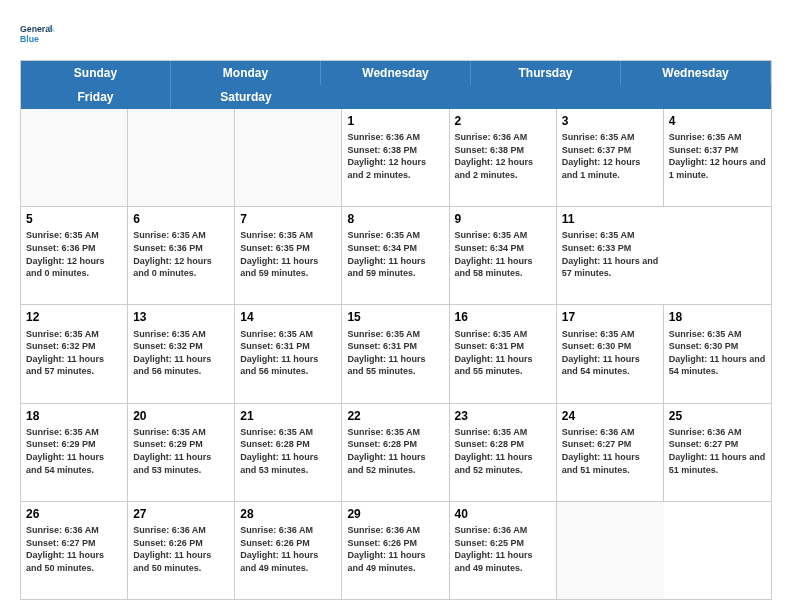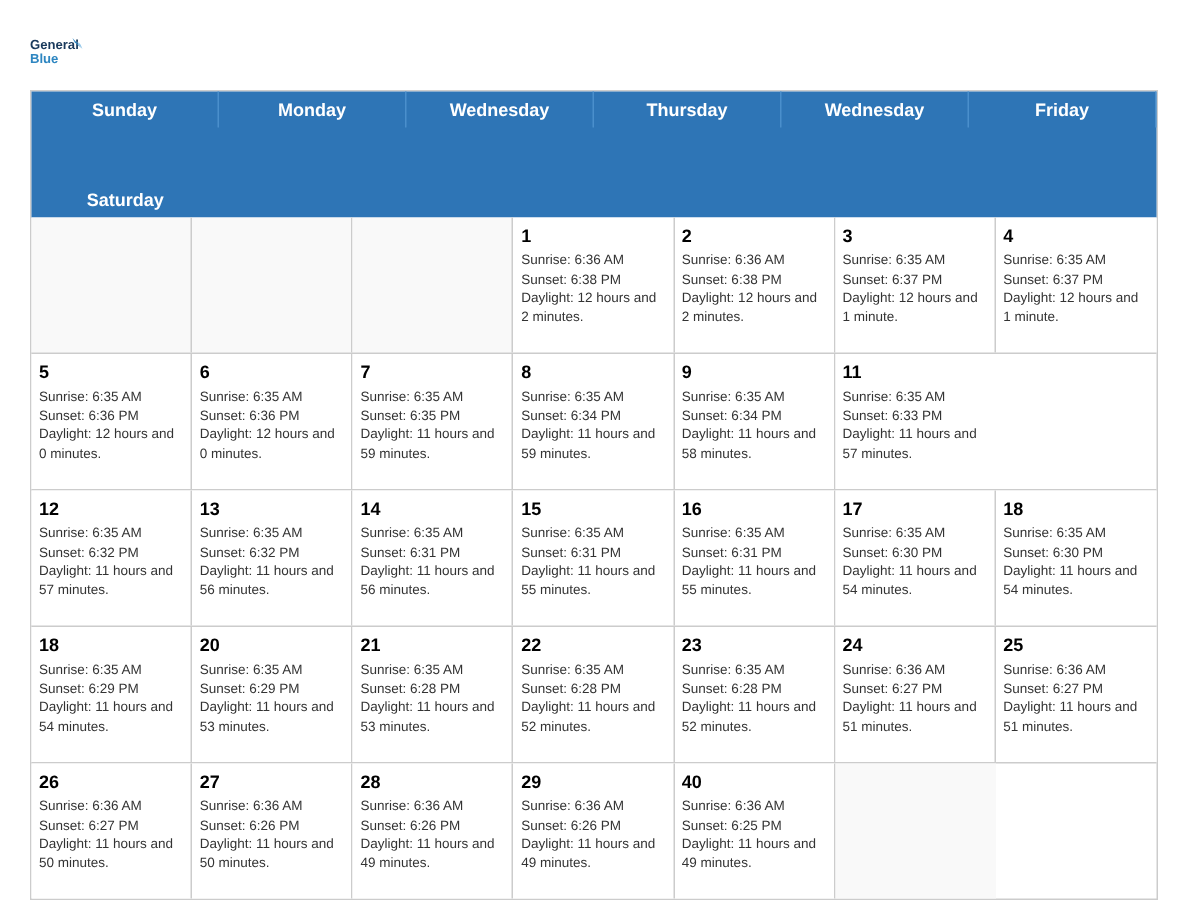--- a/index.html
+++ b/index.html
@@ -46,32 +46,32 @@
       font-weight: bold;
     }
     .calendar {
       flex: 1;
       display: flex;
       flex-direction: column;
       border: 1px solid #ccc;
     }
     .cal-header {
       display: grid;
-      grid-template-columns: repeat(6, 1fr);
+      grid-template-columns: repeat(5, 1fr);
       background: #2e75b6;
     }
     .cal-header-cell {
       color: #fff;
       font-size: 12px;
       font-weight: bold;
       padding: 5px 6px;
       text-align: center;
       border-right: 1px solid #4a8fcc;
     }
-    .cal-header-cell:last-child { border-right: none; margin-top: 36px; }
+    .cal-header-cell:last-child { border-right: none; }
     .cal-body {
       flex: 1;
       display: flex;
       flex-direction: column;
     }
     .cal-row {
       display: grid;
       grid-template-columns: repeat(7, 1fr);
       flex: 1;
       border-top: 1px solid #ccc;
@@ -92,20 +92,21 @@
       font-size: 12px;
       font-weight: bold;
       color: #000;
       display: block;
       margin-bottom: 2px;
     }
     .cell-info {
       font-size: 9px;
       color: #333;
       line-height: 1.4;
+      font-weight: bold;
     }
   </style>
 </head>
 <body>
 
 <div class="page">
   <div class="header">
     <div class="logo">
       <svg class="logo-icon" viewBox="0 0 70 42" width="70" height="42">
           <text x="0" y="18" font-size="17" font-weight="bold" fill="#1a3a5c" font-family="Arial">General</text>

